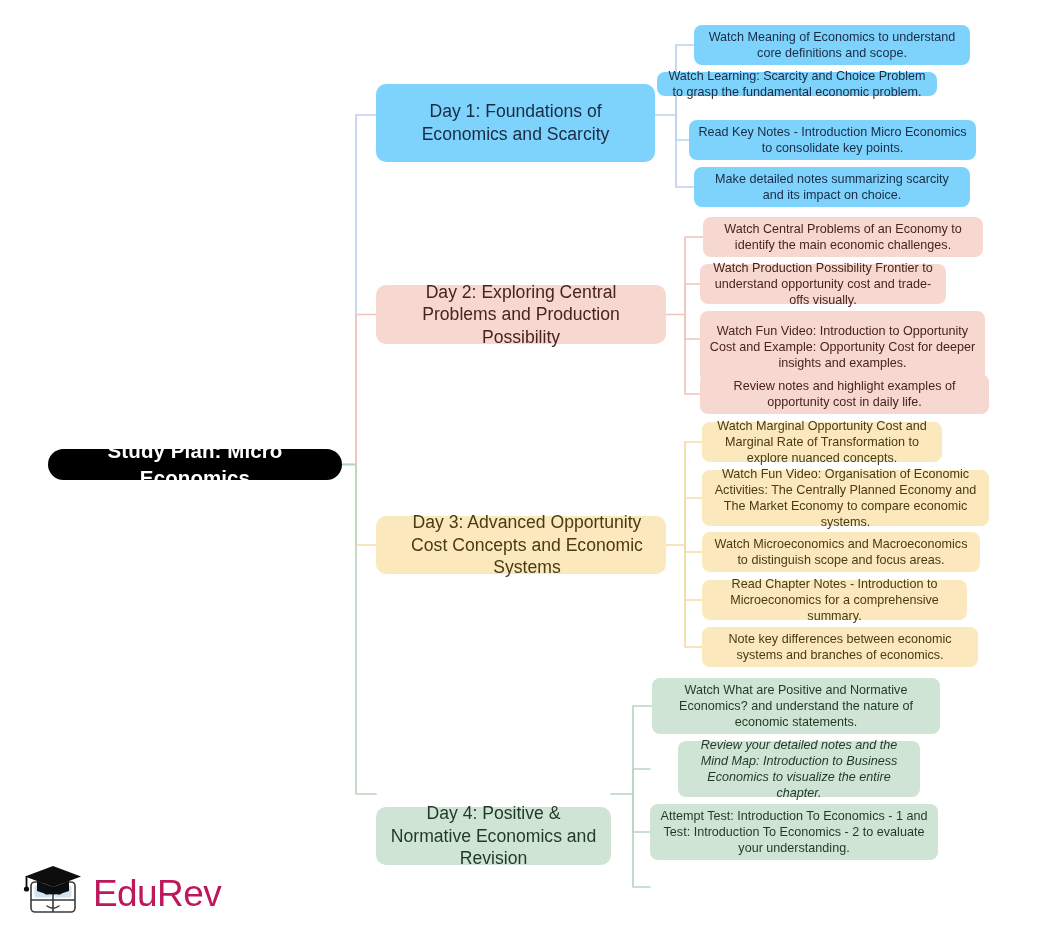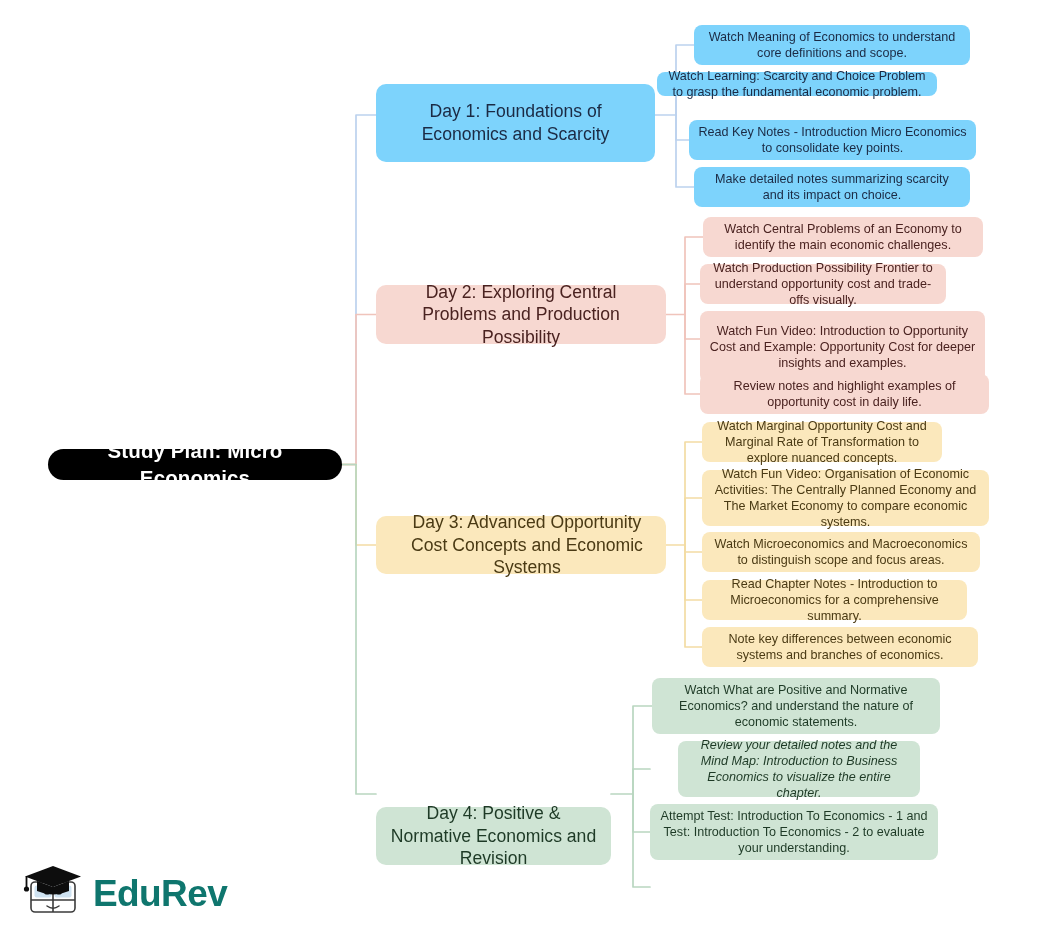--- a/index.html
+++ b/index.html
@@ -73,22 +73,22 @@
     gap: 9px;
   }
   #logo-mark {
     width: 62px;
     height: 58px;
     position: relative;
     flex: 0 0 auto;
   }
   #logo-word {
     font-size: 37px;
-    font-weight: bold;
-    color: #0f766e;
+    font-weight: normal;
+    color: #be185d;
     letter-spacing: -0.6px;
     line-height: 1;
   }
 </style>
 </head>
 <body>
 
 <div id="canvas">
 
   <svg id="edges" viewBox="0 0 1044 931">

